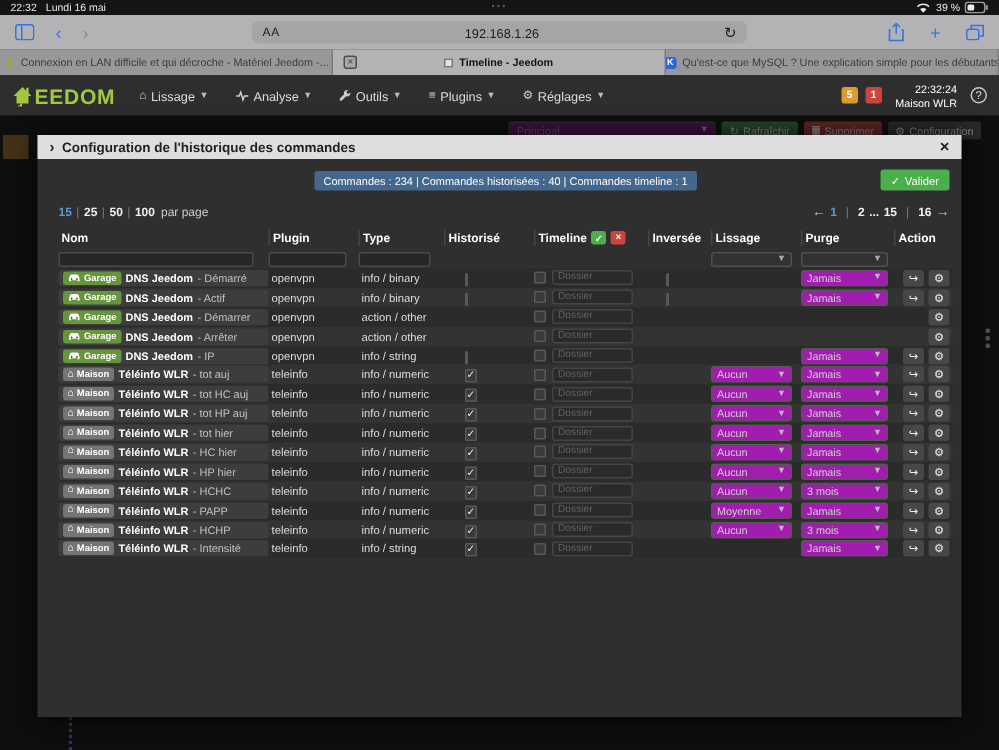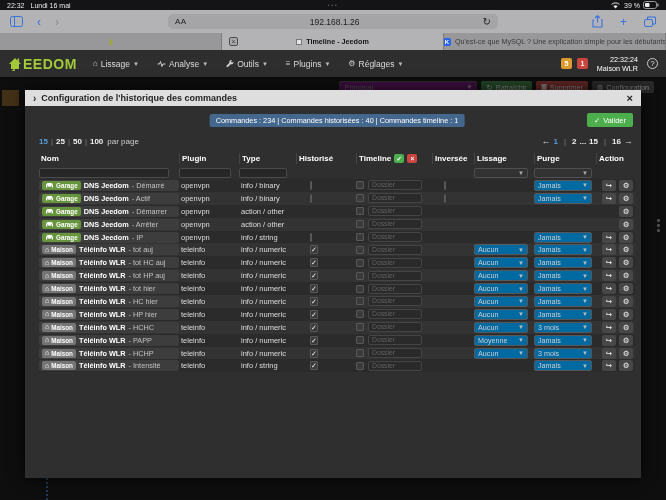--- a/index.html
+++ b/index.html
@@ -128,21 +128,21 @@
   .nm-suffix { color:#c2c2c2; font-size:7.3px; }
   .cell-plugin, .cell-type { padding-left:2px; white-space:nowrap; }
   .checkbox { width:8px; height:8px; background:#3a3a3a; border:1px solid #585858; border-radius:1px;
     color:#f0f0f0; font-size:7px; line-height:6px; text-align:center; }
   .checkbox.checked { line-height:7px; }
   .cell-hist { padding-left:14px; }
   .cell-tl { display:flex; align-items:center; gap:4px; }
   .dossier { width:54px; height:10px; background:#2a2a2a; border:1px solid #454545; border-radius:2px;
     color:#616161; font-size:6.8px; line-height:8px; padding-left:3px; overflow:hidden; }
   .cell-inv { padding-left:12px; }
-  .mini-select { height:11px; background:#0369a1; border:1px solid #575757; border-radius:2px;
+  .mini-select { height:11px; background:#a21caf; border:1px solid #575757; border-radius:2px;
     display:flex; align-items:center; justify-content:space-between; padding:0 3px; color:#cfcfcf; font-size:7.2px; }
   .sel-lissage { width:54px; }
   .sel-purge { width:58px; }
   .cell-action { display:flex; gap:3px; justify-content:flex-end; padding-right:2px; }
   .act-btn { width:14px; height:11px; background:#474747; border-radius:2px; color:#f0f0f0;
     font-size:7.5px; display:flex; align-items:center; justify-content:center; }
 </style>
 </head>
 <body>
 
@@ -192,20 +192,21 @@
     </svg>
   </div>
 </div>
 
 <div class="tabbar">
   <div class="tab">
     <svg class="fav-leaf" viewBox="0 0 8 8">
       <path d="M4 7.6 C1.8 5.6 2 2.3 4 0.7 C6 2.3 6.2 5.6 4 7.6 Z" fill="#8aa83a"></path>
       <path d="M4 7.6 C3 6 3.2 3.5 4 2" stroke="#caa23a" stroke-width="0.8" fill="none"></path>
     </svg>
+    <span>Connexion en LAN difficile et qui décroche - Matériel Jeedom -...</span>
   </div>
   <div class="tab active">
     <span class="tab-close-box">×</span>
     <span class="fav-sq"></span>
     <span style="font-weight:bold">Timeline - Jeedom</span>
   </div>
   <div class="tab">
     <span class="fav-k">K</span>
     <span>Qu'est-ce que MySQL ? Une explication simple pour les débutants</span>
   </div>

